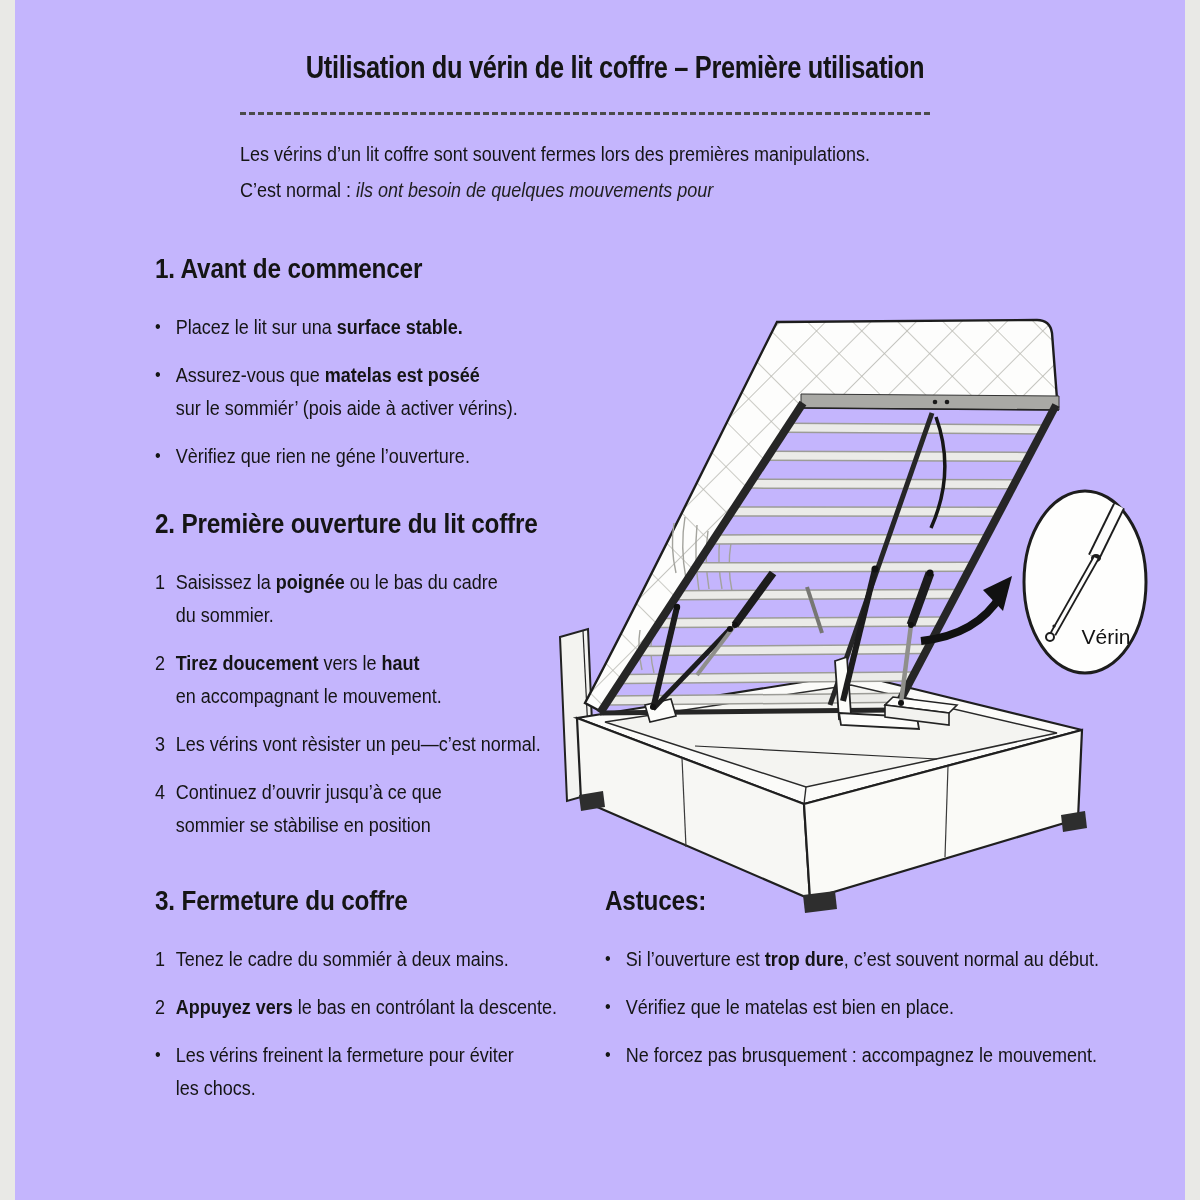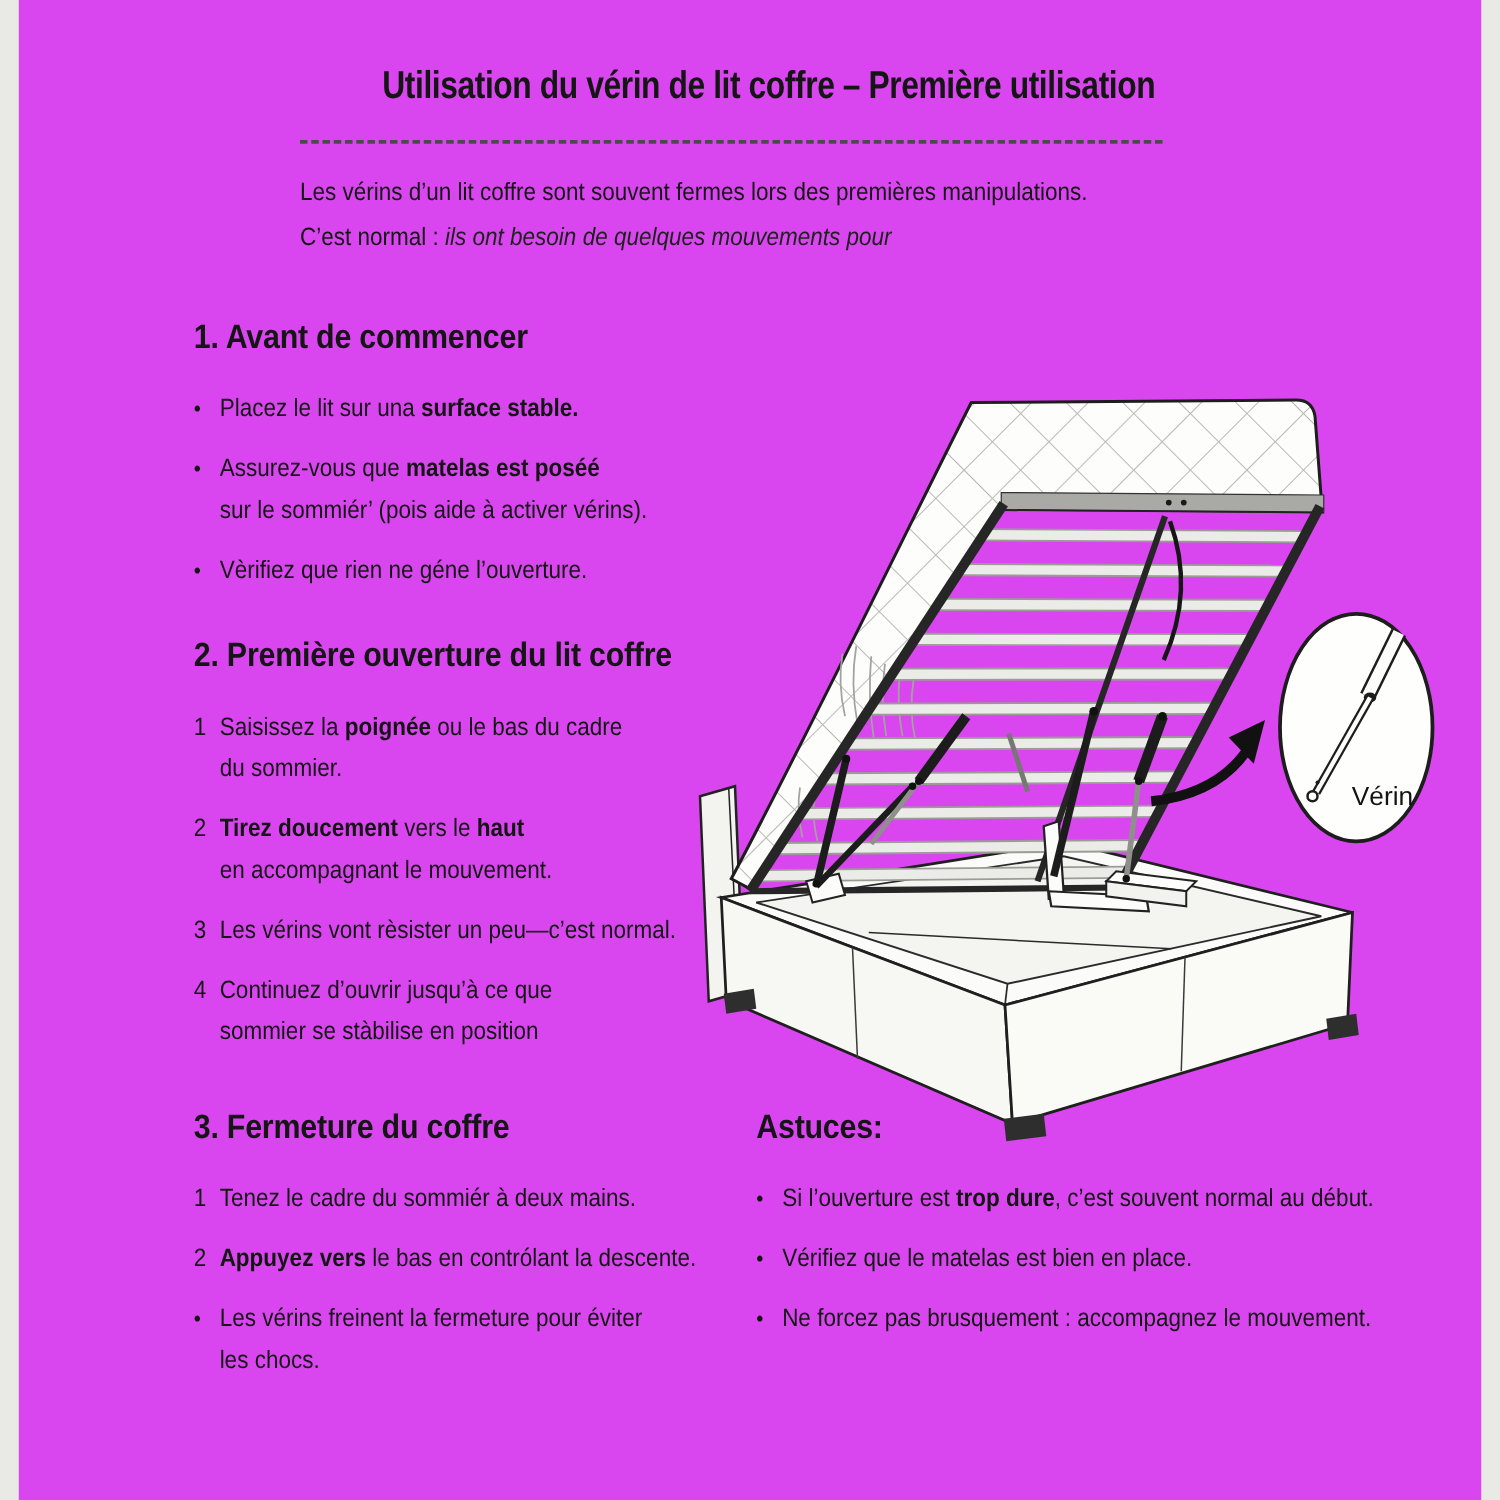--- a/index.html
+++ b/index.html
@@ -1,18 +1,18 @@
 <!DOCTYPE html>
 <html><head>
 <meta charset="utf-8">
 <style>
   html,body{margin:0;padding:0;background:#e9e9e6;}
   .page{
     position:relative;width:1170px;height:1200px;margin:0 auto;
-    background:#d946ef;overflow:hidden;
+    background:#c4b5fd;overflow:hidden;
     font-family:"Liberation Sans","DejaVu Sans",sans-serif;color:#151515;
   }
   .title{
     position:absolute;top:50px;left:30px;width:1140px;margin:0;
     text-align:center;font-size:31px;font-weight:700;letter-spacing:-0.4px;
     transform:scaleX(0.82);transform-origin:50% 50%;white-space:nowrap;
   }
   .divider{
     position:absolute;top:112px;left:225px;width:690px;height:0;
     border-top:3px dashed #4b4b4b;

